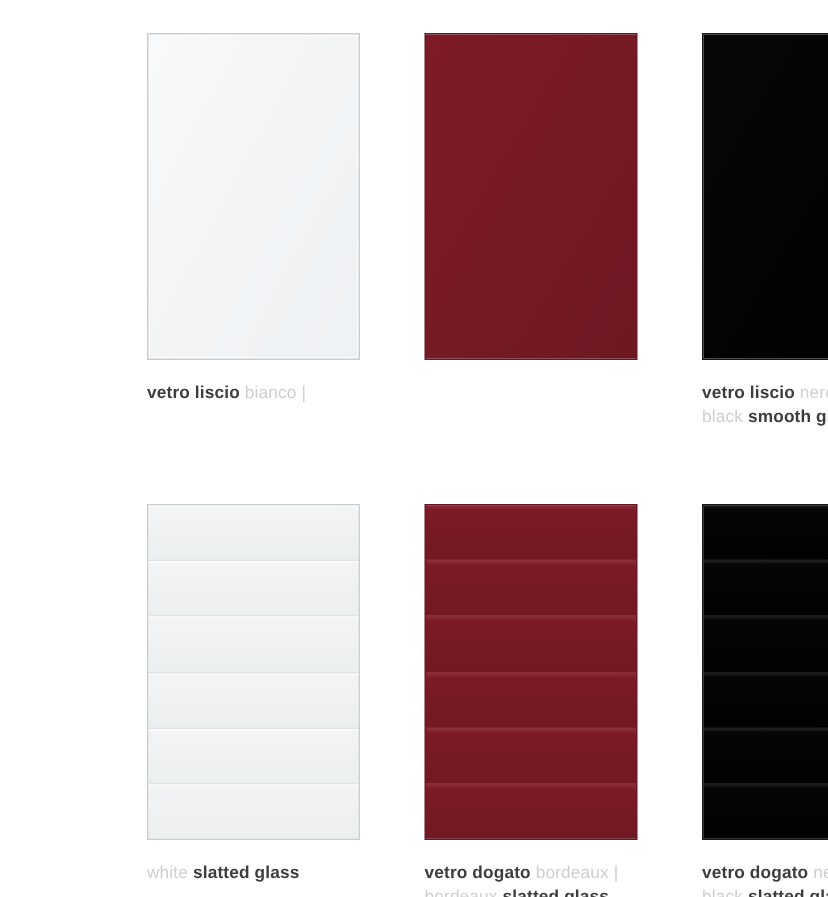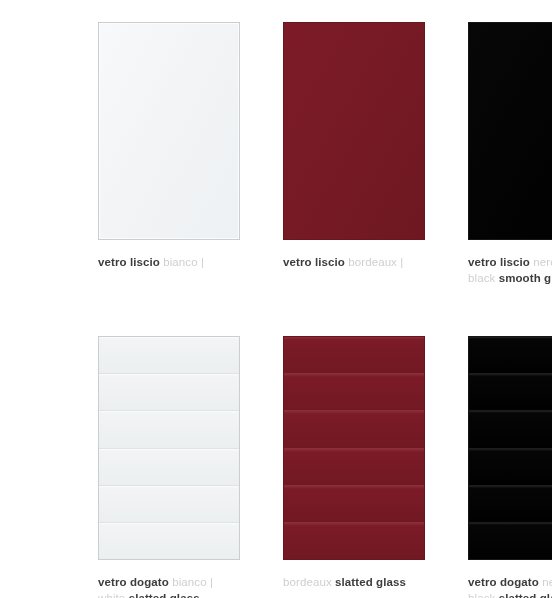--- a/index.html
+++ b/index.html
@@ -128,21 +128,20 @@
     <div class="swatch-cell col-0">
       <div class="panel panel-white"></div>
       <div class="caption">
         <span class="caption-line"><span class="t-strong">vetro liscio</span> <span class="t-muted">bianco</span> <span class="t-sep">|</span></span>
       </div>
     </div>
 
     <div class="swatch-cell col-1">
       <div class="panel panel-bordeaux"></div>
       <div class="caption">
-        <span class="caption-line"><span class="t-strong">vetro liscio</span> <span class="t-muted">bordeaux</span> <span class="t-sep">|</span></span>
       </div>
     </div>
 
     <div class="swatch-cell col-2">
       <div class="panel panel-black"></div>
       <div class="caption">
         <span class="caption-line"><span class="t-strong">vetro liscio</span> <span class="t-muted">nero</span> </span>
         <span class="caption-line"><span class="t-muted">black</span> <span class="t-strong">smooth glass</span></span>
       </div>
     </div>
@@ -156,37 +155,37 @@
         <div class="slats">
           <div class="slat"></div>
           <div class="slat"></div>
           <div class="slat"></div>
           <div class="slat"></div>
           <div class="slat"></div>
           <div class="slat"></div>
         </div>
       </div>
       <div class="caption">
-        <span class="caption-line"><span class="t-strong">vetro dogato</span> <span class="t-muted">bianco</span> <span class="t-sep">|</span></span>
         <span class="caption-line"><span class="t-muted">white</span> <span class="t-strong">slatted glass</span></span>
       </div>
     </div>
 
     <div class="swatch-cell col-1">
       <div class="panel panel-bordeaux">
         <div class="slats">
           <div class="slat"></div>
           <div class="slat"></div>
           <div class="slat"></div>
           <div class="slat"></div>
           <div class="slat"></div>
           <div class="slat"></div>
         </div>
       </div>
       <div class="caption">
+        <span class="caption-line"><span class="t-strong">vetro dogato</span> <span class="t-muted">bordeaux</span> <span class="t-sep">|</span></span>
         <span class="caption-line"><span class="t-muted">bordeaux</span> <span class="t-strong">slatted glass</span></span>
       </div>
     </div>
 
     <div class="swatch-cell col-2">
       <div class="panel panel-black">
         <div class="slats">
           <div class="slat"></div>
           <div class="slat"></div>
           <div class="slat"></div>

